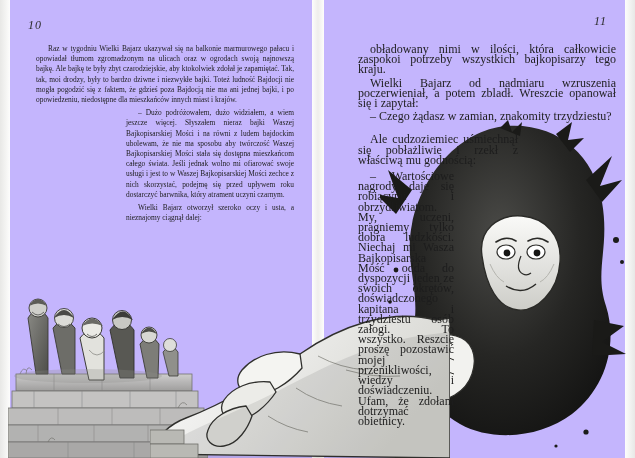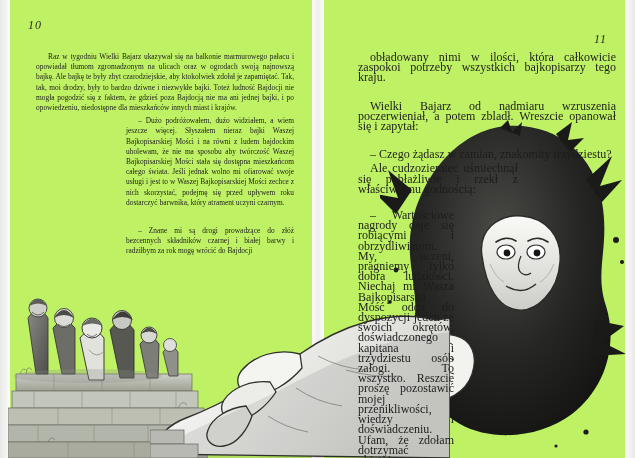--- a/index.html
+++ b/index.html
@@ -10,21 +10,21 @@
     width: 635px;
     height: 458px;
     background: #ffffff;
     font-family: "Liberation Serif", serif;
     overflow: hidden;
   }
   .spread {
     position: relative;
     width: 635px;
     height: 458px;
-    background: #bef264;
+    background: #c4b5fd;
     overflow: hidden;
   }
   
   .page-shadow-left {
     position: absolute;
     left: 0; top: 0;
     width: 10px; height: 458px;
     background: linear-gradient(to right, #e8e8e6, #fdfdfc);
     z-index: 1;
   }
@@ -45,41 +45,41 @@
   .folio {
     position: absolute;
     font-family: "Liberation Serif", serif;
     font-size: 12px;
     letter-spacing: 1px;
     color: #2b2b2b;
     font-style: italic;
     z-index: 6;
   }
   .folio-left { left: 28px; top: 18px; }
-  .folio-right { right: 28px; top: 32px; }
+  .folio-right { right: 28px; top: 14px; }
 
   .col {
     position: absolute;
-    top: 52px;
+    top: 44px;
     width: 258px;
     z-index: 5;
   }
   .col-left { left: 36px; }
   .col-right { left: 358px; }
 
   .col p {
     margin: 0 0 0 0;
     font-size: 7.4px;
     line-height: 10.2px;
     text-align: justify;
     text-indent: 12px;
     color: #1d1d1d;
     hyphens: auto;
   }
-  .col p + p { margin-top: 18px; font-family: Liberation Serif, serif; }
+  .col p + p { margin-top: 3px; font-family: Liberation Serif, serif; }
 
   
   .rc-narrow p {
     font-size: 12px;
     line-height: 10.2px;
   }
   .rc-w-full { width: 258px; }
   .rc-w-160 { width: 160px; }
   .rc-w-96  { width: 96px; }
 
@@ -122,36 +122,36 @@
   <div class="gutter"></div>
 
   <div class="folio folio-left">10</div>
 
   <div class="col col-left">
     <div class="lc-block">
       <p>Raz w tygodniu Wielki Bajarz ukazywał się na balkonie marmurowego pałacu i opowiadał tłumom zgromadzonym na ulicach oraz w ogrodach swoją najnowszą bajkę. Ale bajkę te były zbyt czarodziejskie, aby ktokolwiek zdołał je zapamiętać. Tak, tak, moi drodzy, były to bardzo dziwne i niezwykłe bajki. Toteż ludność Bajdocji nie mogła pogodzić się z faktem, że gdzieś poza Bajdocją nie ma ani jednej bajki, i po opowiedzeniu, niedostępne dla mieszkańców innych miast i krajów.</p>
     </div>
     <div class="lc-narrow" style="margin-top:3px;">
       <p>– Dużo podróżowałem, dużo widziałem, a wiem jeszcze więcej. Słyszałem nieraz bajki Waszej Bajkopisarskiej Mości i na równi z ludem bajdockim ubolewam, że nie ma sposobu aby twórczość Waszej Bajkopisarskiej Mości stała się dostępna mieszkańcom całego świata. Jeśli jednak wolno mi ofiarować swoje usługi i jest to w Waszej Bajkopisarskiej Mości zechce z nich skorzystać, podejmę się przed upływem roku dostarczyć barwnika, który atrament uczyni czarnym.</p>
-      <p>– Znane mi są drogi prowadzące do złóż bezcennych składników czarnej i białej barwy i radziłbym za rok mogę wrócić do Bajdocji</p>
+      <p>Wielki Bajarz otworzył szeroko oczy i usta, a nieznajomy ciągnął dalej:</p>
     </div>
   </div>
 
   <div class="folio folio-right">11</div>
 
   <div class="col col-right rc-narrow">
     <div class="rc-w-full">
       <p>obładowany nimi w ilości, która całkowicie zaspokoi potrzeby wszystkich bajkopisarzy tego kraju.</p>
       <p>Wielki Bajarz od nadmiaru wzruszenia poczerwieniał, a potem zbladł. Wreszcie opanował się i zapytał:</p>
       <p>– Czego żądasz w zamian, znakomity trzydziestu?</p>
     </div>
-    <div class="rc-w-160" style="margin-top:4px;">
+    <div class="rc-w-160" style="margin-top:13px;">
       <p>Ale cudzoziemiec uśmiechnął się pobłażliwie i rzekł z właściwą mu godnością:</p>
     </div>
-    <div class="rc-w-96" style="margin-top:16px;">
+    <div class="rc-w-96" style="margin-top:6px;">
       <p>– Wartościowe nagrody daje się robiącymi i obrzydliwiatom. My, uczeni, pragniemy tylko dobra ludzkości. Niechaj mi Wasza Bajkopisarska Mość odda do dyspozycji jeden ze swoich okrętów, doświadczonego kapitana i trzydziestu osób załogi. To wszystko. Reszcie proszę pozostawić mojej przenikliwości, wiedzy i doświadczeniu. Ufam, że zdołam dotrzymać obietnicy.</p>
     </div>
   </div>
 
   <svg class="art art-left" viewBox="0 0 200 250" width="200" height="250" xmlns="http://www.w3.org/2000/svg">
     <defs>
       <linearGradient id="stoneG" x1="0" y1="0" x2="0" y2="1">
         <stop offset="0%" stop-color="#cfcfcb"></stop>
         <stop offset="100%" stop-color="#9d9d98"></stop>
       </linearGradient>

